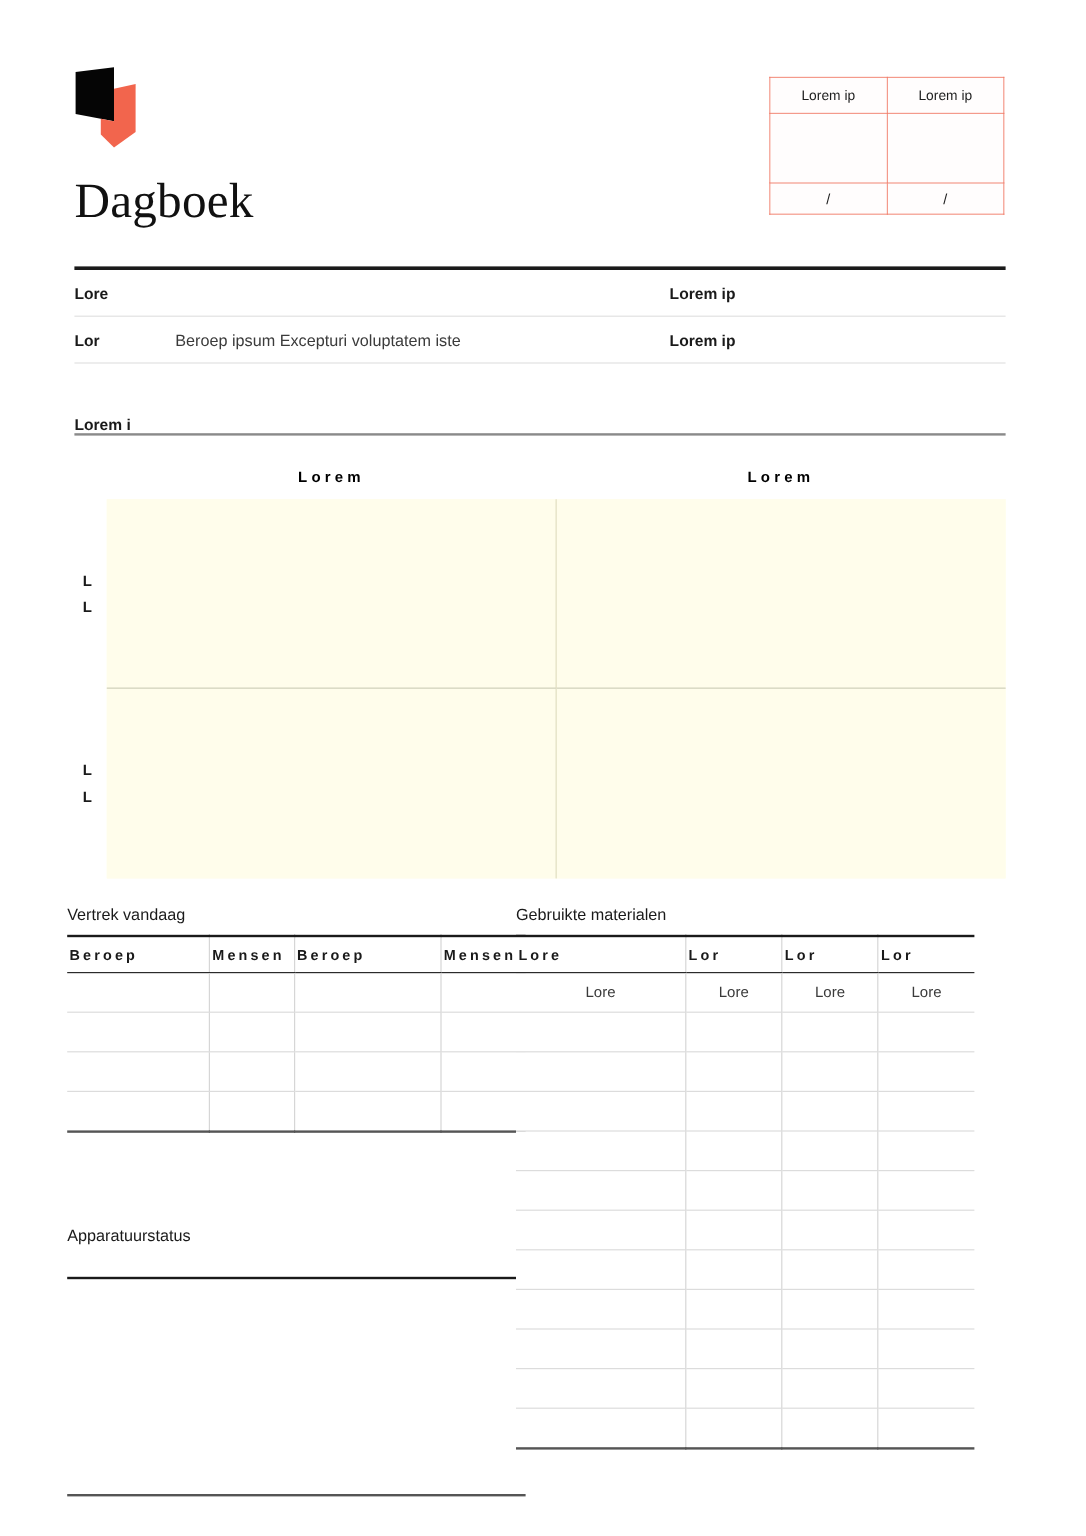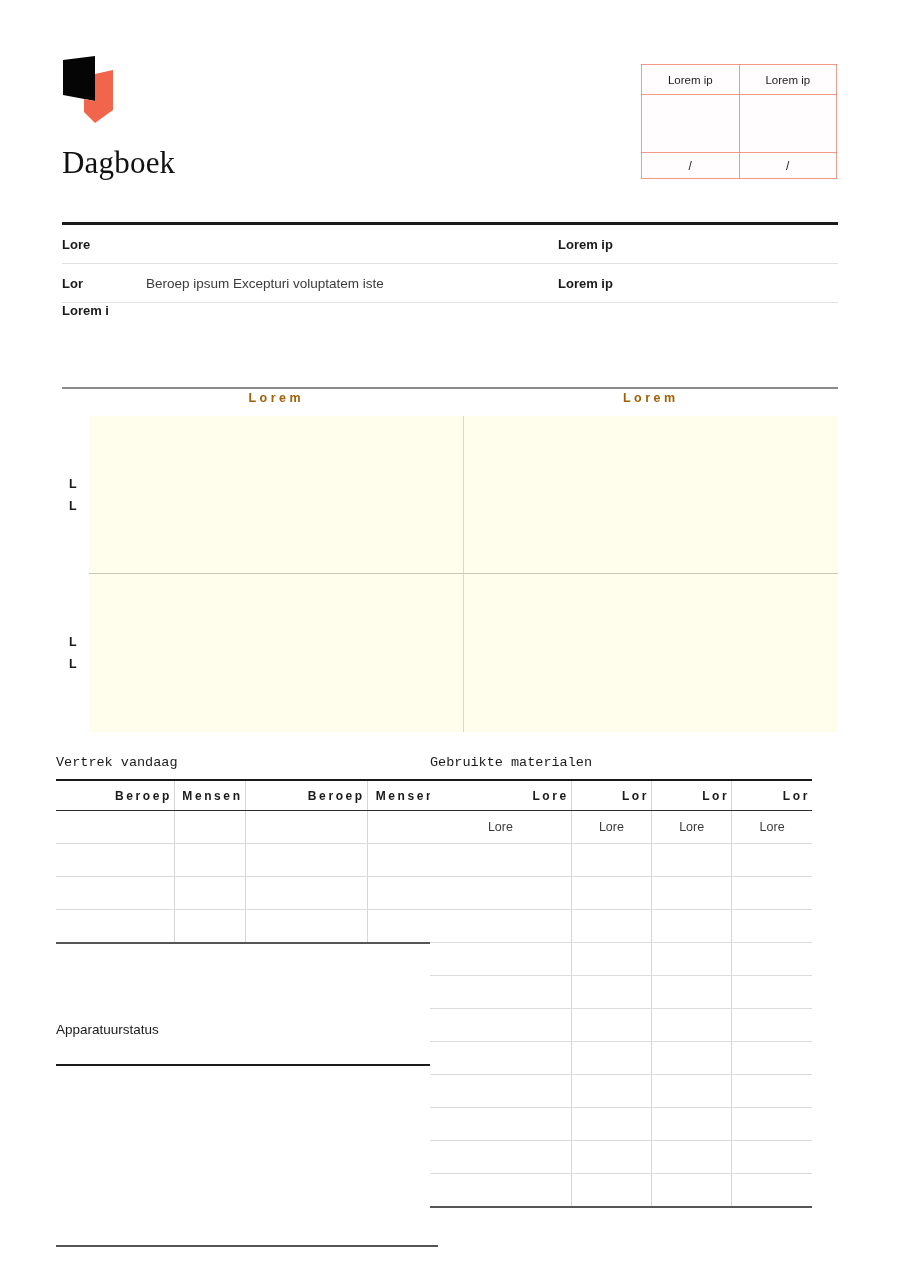--- a/index.html
+++ b/index.html
@@ -38,21 +38,21 @@
     width: 52px;
     height: 70px;
     display: block;
   }
 
   .doc-title {
     position: absolute;
     left: 62px;
     top: 147px;
     font-family: "Liberation Serif", serif;
-    font-size: 31px;
+    font-size: 41px;
     font-weight: 400;
     letter-spacing: 0.2px;
     color: #111111;
     line-height: 1;
   }
 
   
   .meta-table {
     position: absolute;
     left: 641px;
@@ -85,22 +85,21 @@
   }
   .info-row {
     display: flex;
     align-items: center;
     border-bottom: 1px solid #e2e2e2;
     min-height: 39px;
   }
   .info-row:last-child {
     border-bottom: none;
     min-height: 58px;
-    align-items: flex-start;
-    flex-direction: column;
+    align-items: flex-end;
   }
   .info-label {
     width: 84px;
     flex: 0 0 84px;
     font-size: 13px;
     font-weight: 700;
     color: #1a1a1a;
   }
   .info-mid {
     flex: 1 1 auto;
@@ -128,21 +127,21 @@
     display: flex;
     height: 28px;
     padding-left: 27px;
   }
   .grid-head .gh {
     flex: 1 1 50%;
     text-align: center;
     font-size: 12.5px;
     font-weight: 700;
     letter-spacing: 3.5px;
-    color: #a16207;
+    color: #000000;
     line-height: 20px;
   }
   .grid-body {
     display: flex;
     position: relative;
   }
   .grid-rowlabels {
     width: 27px;
     flex: 0 0 27px;
     display: flex;
@@ -174,21 +173,20 @@
   }
   .grid-cell.c2, .grid-cell.c4 { border-right: none; }
   .grid-cell.c3, .grid-cell.c4 { border-bottom: none; }
 
   
   .sec-title {
     font-size: 13.5px;
     font-weight: 400;
     color: #1a1a1a;
     margin-bottom: 9px;
-    font-family: Liberation Mono, monospace;
   }
 
   .col-left {
     position: absolute;
     left: 56px;
     top: 755px;
     width: 382px;
   }
   .col-right {
     position: absolute;
@@ -201,21 +199,21 @@
     width: 100%;
     border-collapse: collapse;
     table-layout: fixed;
     border-top: 2.5px solid #1a1a1a;
     border-bottom: 2.5px solid #555555;
   }
   table.sheet th {
     font-size: 12px;
     font-weight: 700;
     letter-spacing: 2.6px;
-    text-align: right;
+    text-align: left;
     padding: 8px 2px 7px 2px;
     border-bottom: 1.6px solid #2b2b2b;
     border-right: 1px solid #d6d6d6;
     color: #1a1a1a;
     background: #ffffff;
   }
   table.sheet th:last-child { border-right: none; }
   table.sheet td {
     font-size: 12.5px;
     text-align: center;

